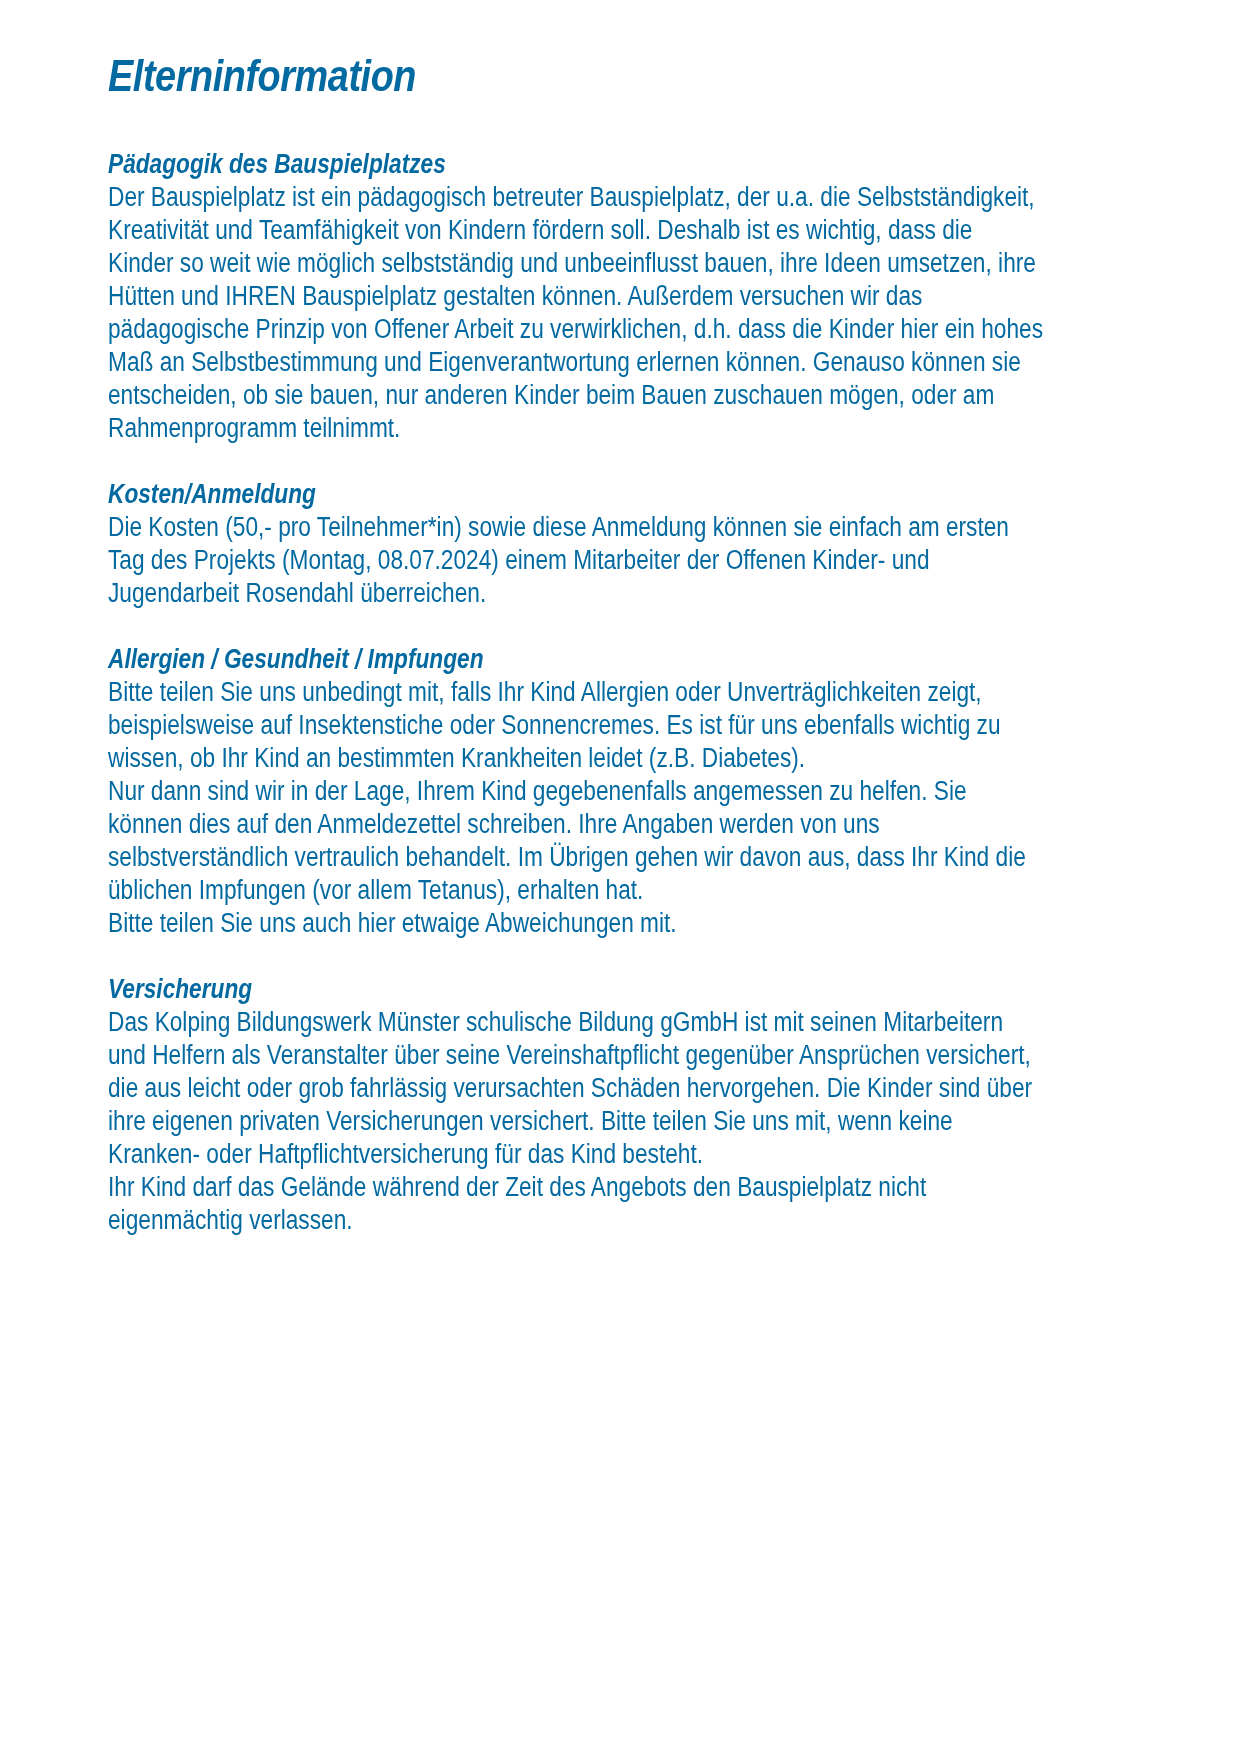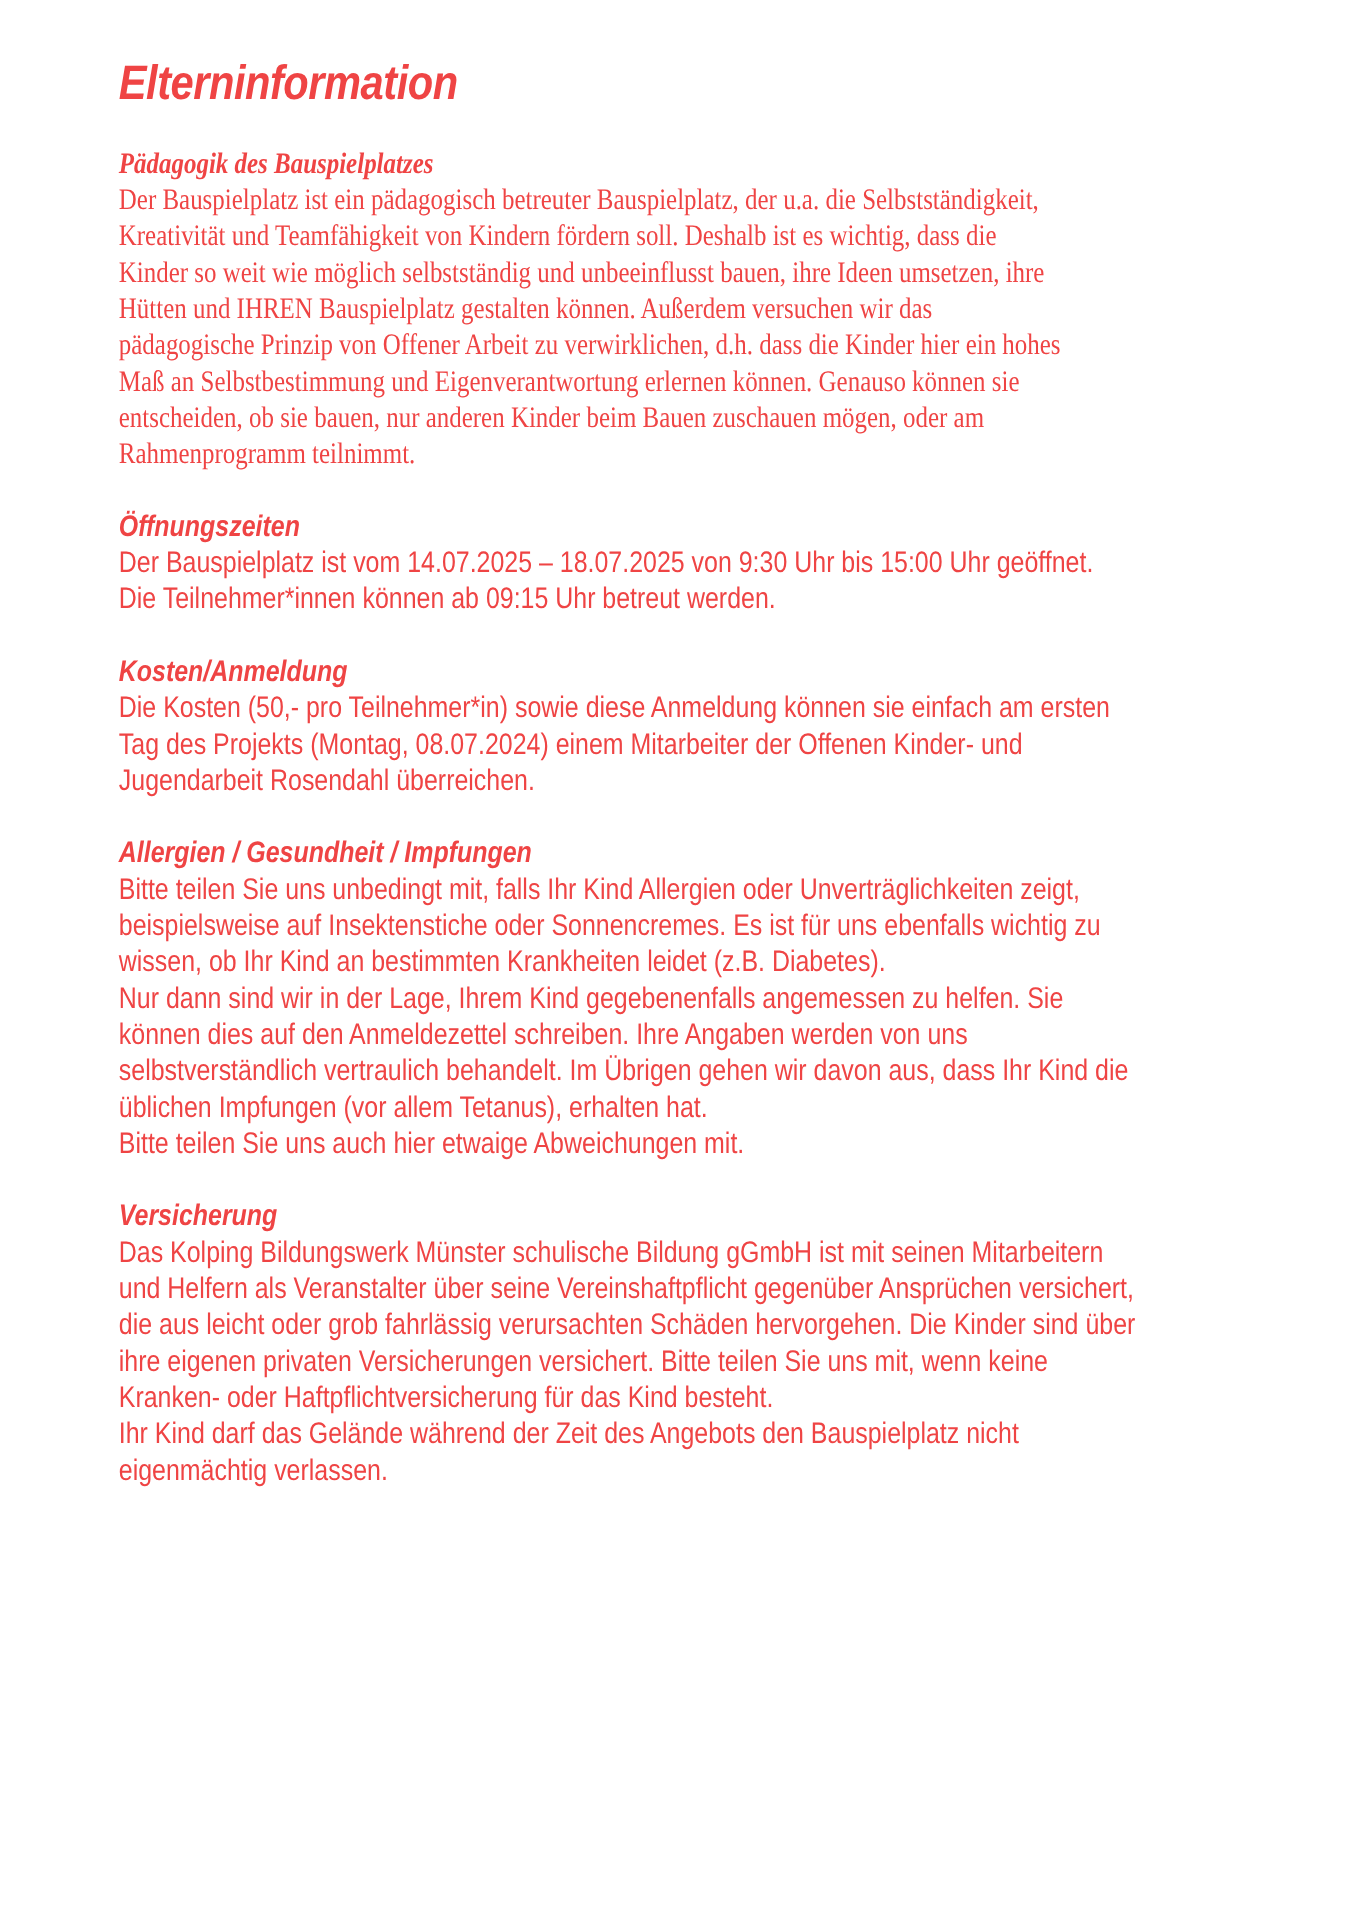--- a/index.html
+++ b/index.html
@@ -8,42 +8,42 @@
     height: 1753px;
     background: #ffffff;
   }
   .page {
     position: relative;
     width: 1240px;
     height: 1753px;
     background: #ffffff;
     overflow: hidden;
     font-family: "Liberation Sans", "DejaVu Sans", sans-serif;
-    color: #ef4444;
+    color: #0369a1;
   }
   .content {
     position: absolute;
     left: 108px;
     top: 48px;
     width: 1030px;
   }
   .doc-title {
     margin: 0;
     font-size: 44px;
     font-weight: bold;
     font-style: italic;
     line-height: 56px;
     height: 56px;
     white-space: nowrap;
     transform: scaleX(0.86);
     transform-origin: 0 50%;
     letter-spacing: -0.5px;
   }
   .doc-section { margin-top: 33px; }
-  .doc-section.first { margin-top: 28px; font-family: Liberation Serif, serif; }
+  .doc-section.first { margin-top: 44px; }
   .line {
     margin: 0;
     font-size: 27px;
     line-height: 33px;
     height: 33px;
     white-space: nowrap;
     transform: scaleX(0.84);
     transform-origin: 0 50%;
   }
   .heading {
@@ -64,25 +64,20 @@
       <div class="line">Der Bauspielplatz ist ein pädagogisch betreuter Bauspielplatz, der u.a. die Selbstständigkeit,</div>
       <div class="line">Kreativität und Teamfähigkeit von Kindern fördern soll. Deshalb ist es wichtig, dass die</div>
       <div class="line">Kinder so weit wie möglich selbstständig und unbeeinflusst bauen, ihre Ideen umsetzen, ihre</div>
       <div class="line">Hütten und IHREN Bauspielplatz gestalten können. Außerdem versuchen wir das</div>
       <div class="line">pädagogische Prinzip von Offener Arbeit zu verwirklichen, d.h. dass die Kinder hier ein hohes</div>
       <div class="line">Maß an Selbstbestimmung und Eigenverantwortung erlernen können. Genauso können sie</div>
       <div class="line">entscheiden, ob sie bauen, nur anderen Kinder beim Bauen zuschauen mögen, oder am</div>
       <div class="line">Rahmenprogramm teilnimmt.</div>
     </section>
 
-    <section class="doc-section">
-      <h2 class="line heading">Öffnungszeiten</h2>
-      <div class="line">Der Bauspielplatz ist vom 14.07.2025 – 18.07.2025 von 9:30 Uhr bis 15:00 Uhr geöffnet.</div>
-      <div class="line">Die Teilnehmer*innen können ab 09:15 Uhr betreut werden.</div>
-    </section>
 
     <section class="doc-section">
       <h2 class="line heading">Kosten/Anmeldung</h2>
       <div class="line">Die Kosten (50,- pro Teilnehmer*in) sowie diese Anmeldung können sie einfach am ersten</div>
       <div class="line">Tag des Projekts (Montag, 08.07.2024) einem Mitarbeiter der Offenen Kinder- und</div>
       <div class="line">Jugendarbeit Rosendahl überreichen.</div>
     </section>
 
     <section class="doc-section">
       <h2 class="line heading">Allergien / Gesundheit / Impfungen</h2>

